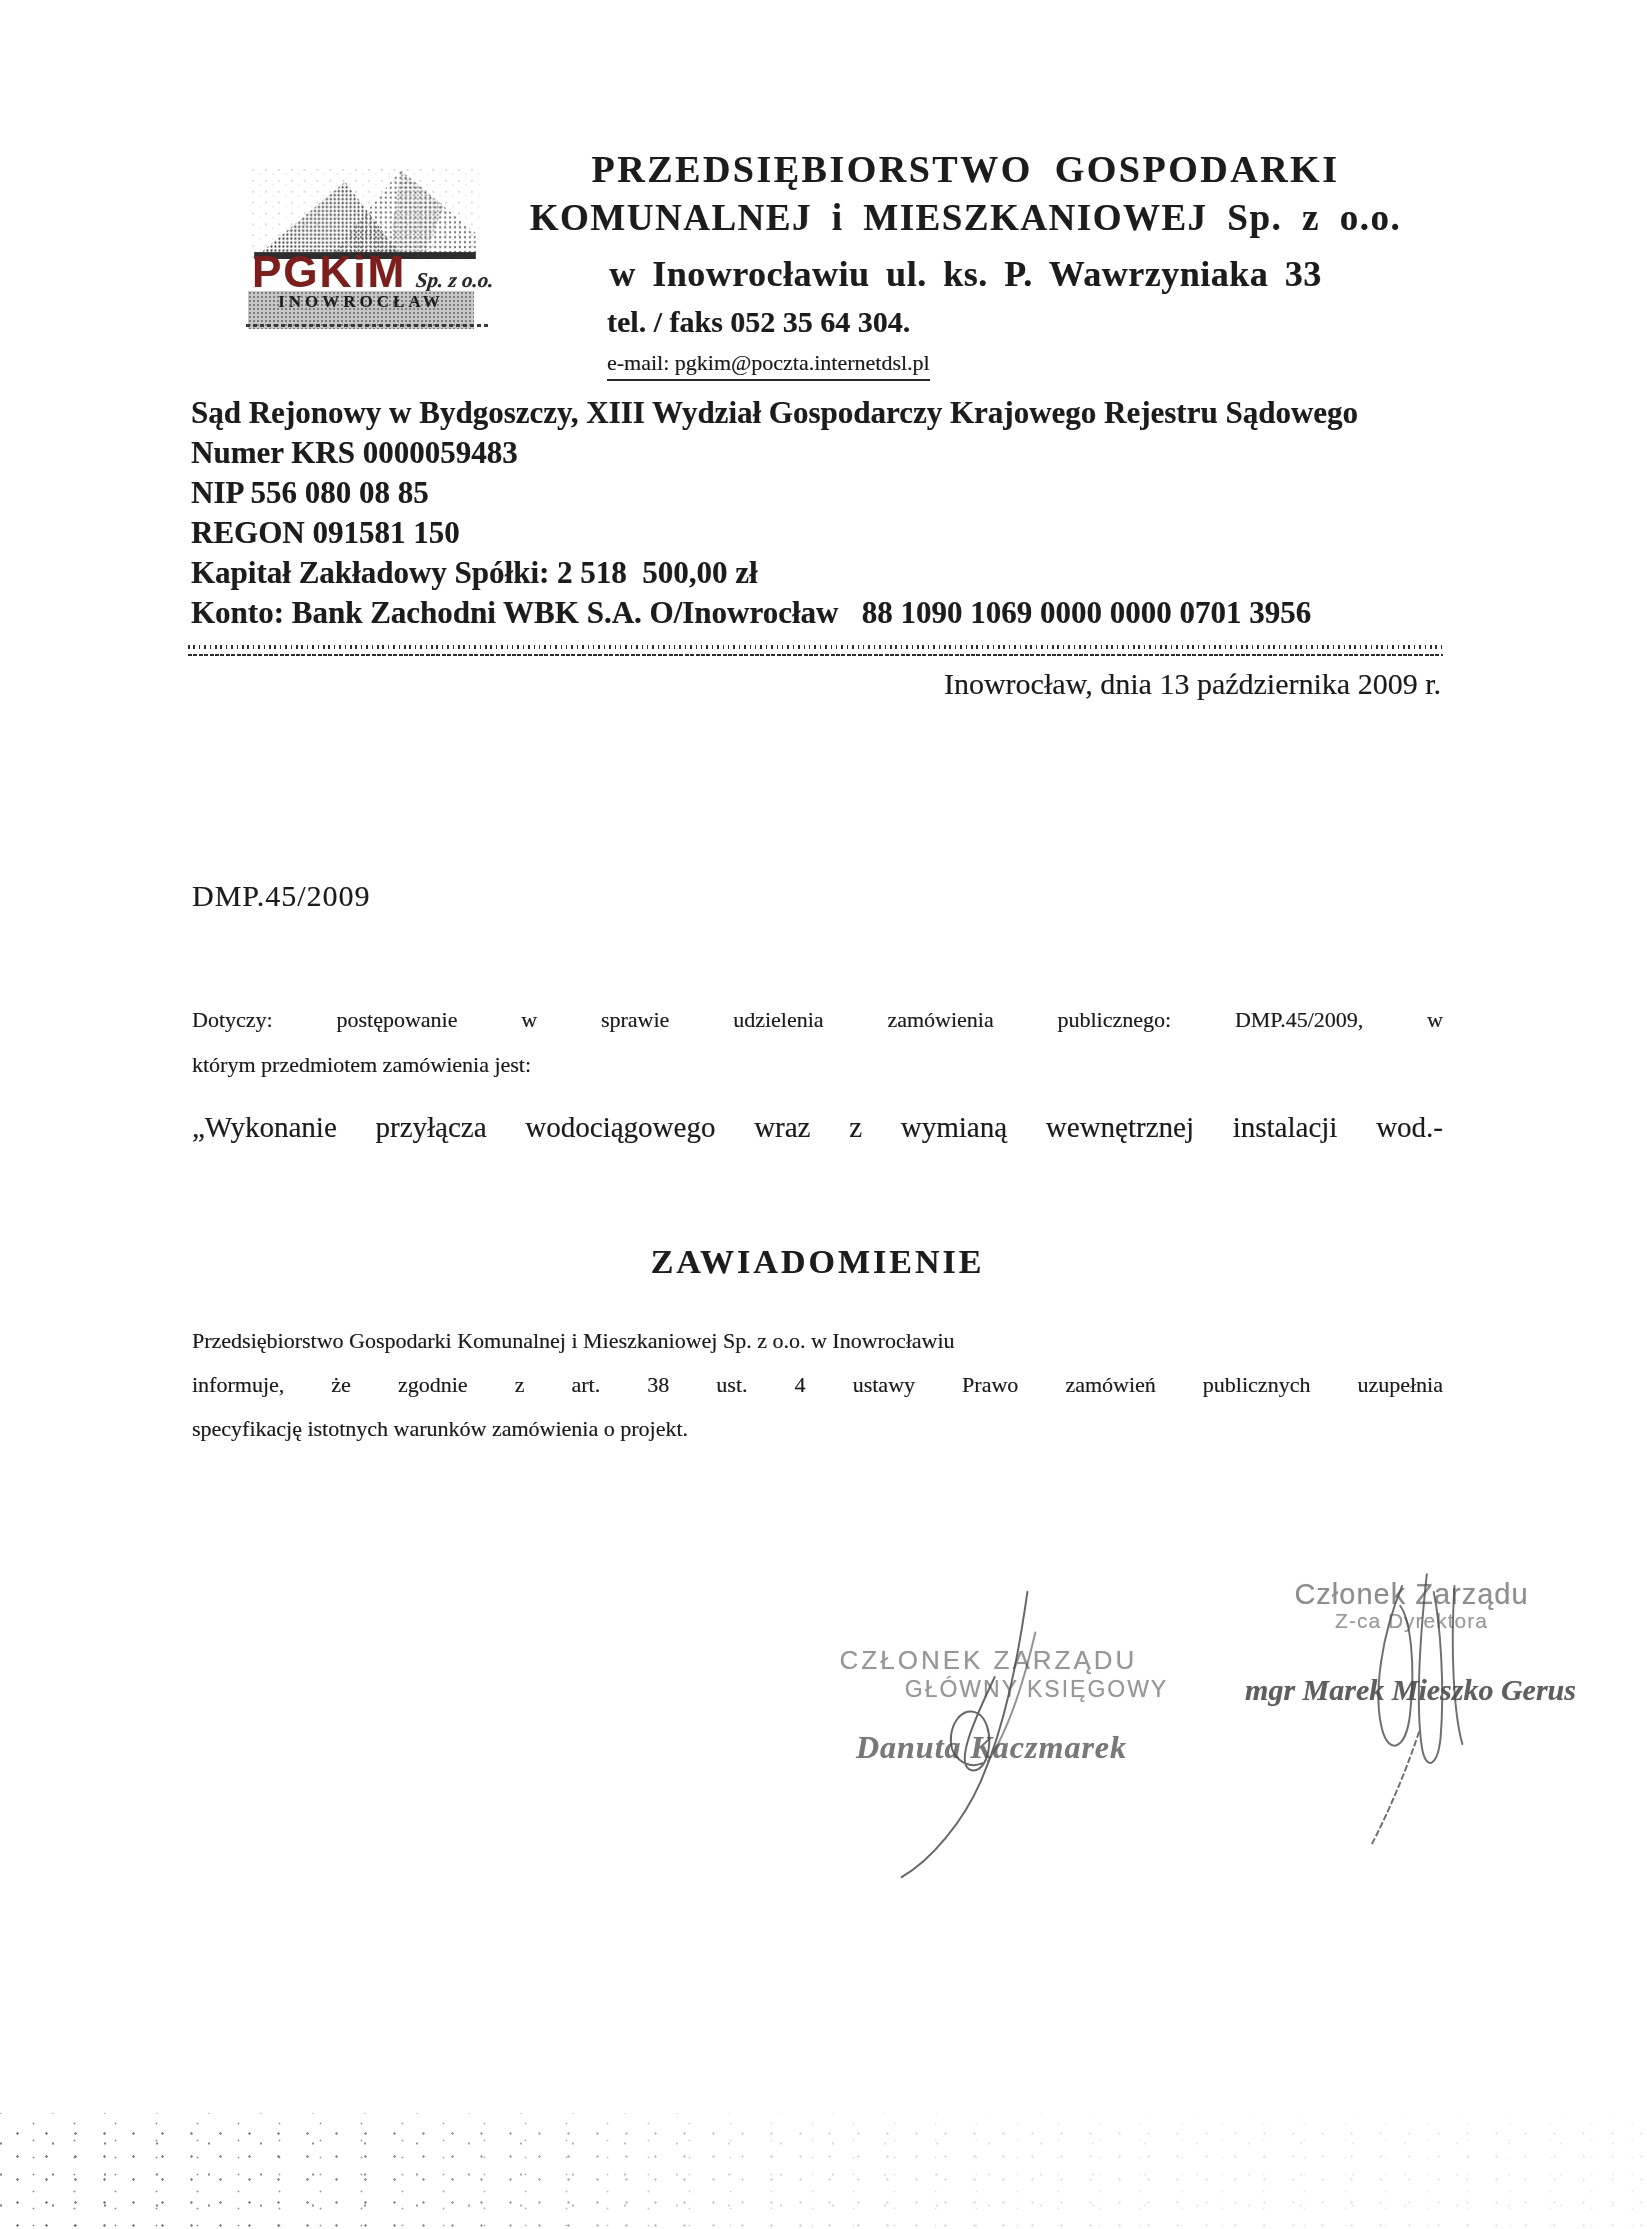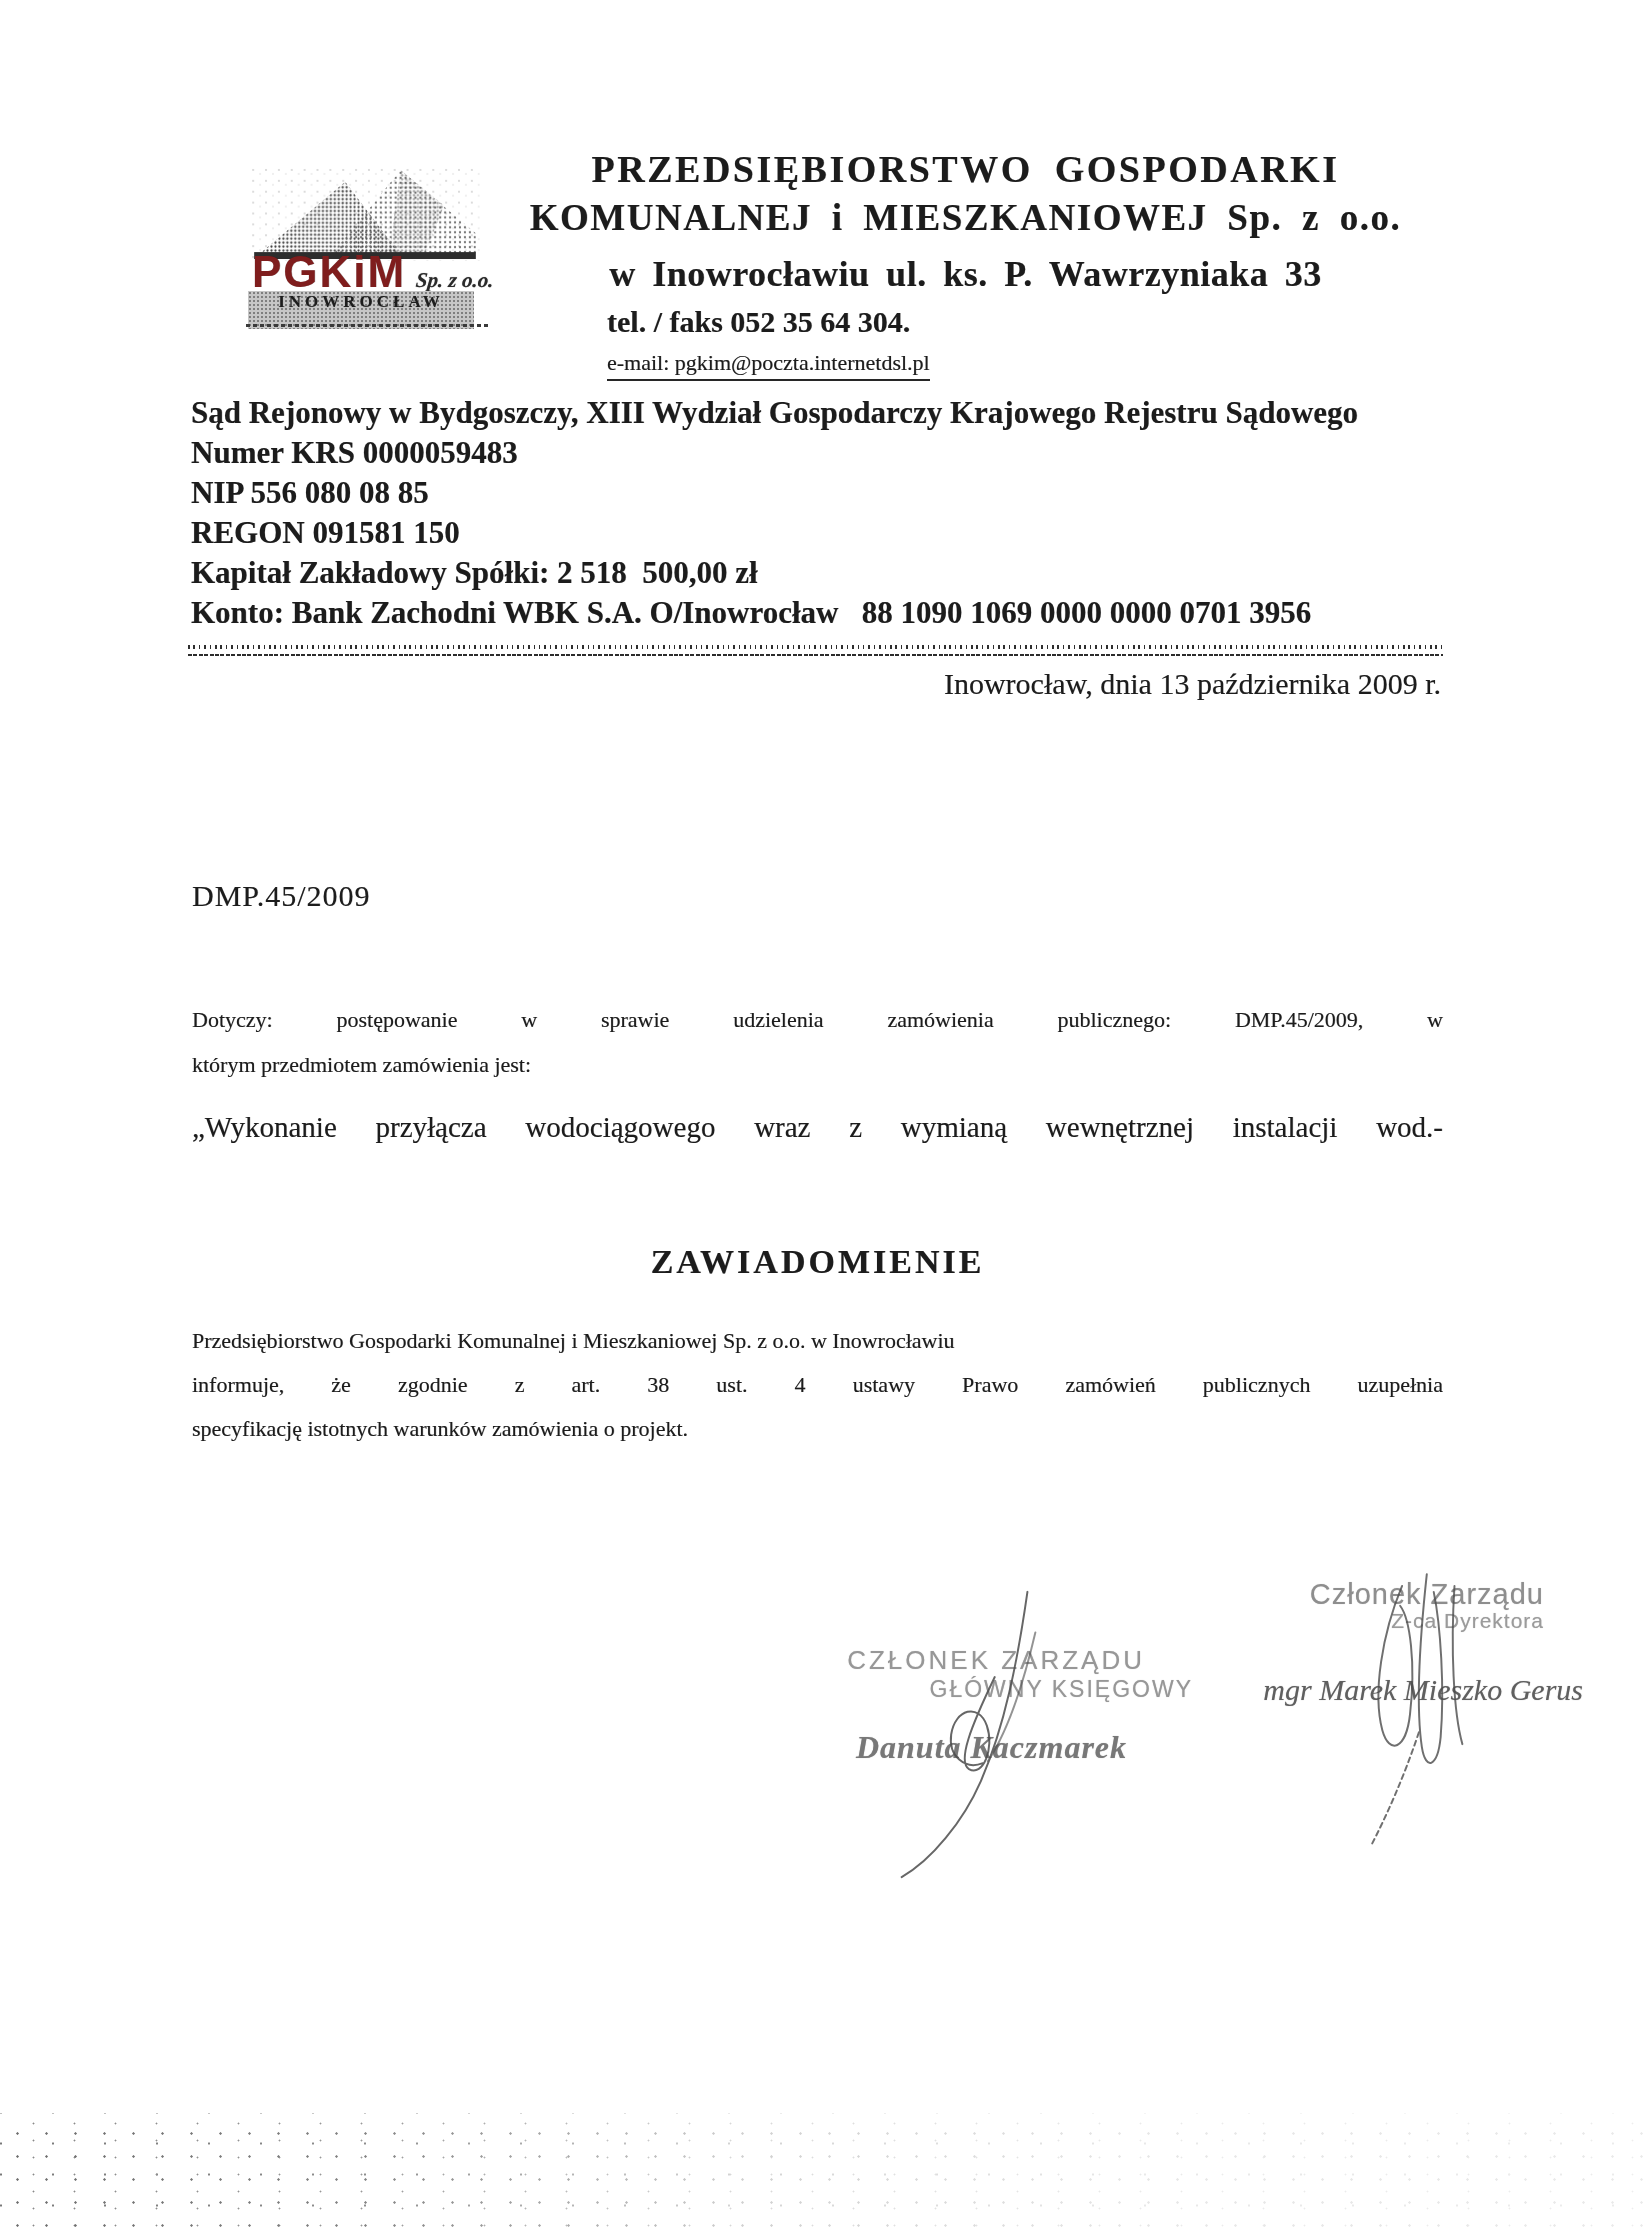--- a/index.html
+++ b/index.html
@@ -76,33 +76,33 @@
   .subject{top:1104px;font-size:29px;font-weight:normal;line-height:46px;}
   .jline{text-align:justify;text-align-last:justify;}
   .notice-heading{
     left:192px;top:1243px;width:1251px;text-align:center;
     font-size:34px;font-weight:bold;letter-spacing:3px;white-space:nowrap;
   }
   .bodypara{top:1319px;line-height:44px;}
 
   
   .stamp{font-family:"Liberation Sans","DejaVu Sans",sans-serif;color:#979797;
-         text-shadow:0 0 1px #c4c4c4;text-align:right;white-space:nowrap;}
+         text-shadow:0 0 1px #c4c4c4;text-align:center;white-space:nowrap;}
   .sigL-1{left:832px;top:1645px;width:313px;font-size:26px;letter-spacing:3px;}
   .sigL-2{left:880px;top:1676px;width:313px;font-size:23px;letter-spacing:2px;}
   .sigL-name{
     left:837px;top:1729px;width:309px;text-align:center;
     font-style:italic;font-weight:bold;font-size:32px;letter-spacing:1px;
     color:#787878;text-shadow:0 0 1px #b5b5b5;white-space:nowrap;
   }
   .sigR-1{left:1279px;top:1578px;width:265px;font-size:29px;letter-spacing:1px;color:#8e8e8e;}
   .sigR-2{left:1279px;top:1609px;width:265px;font-size:21px;letter-spacing:1px;color:#9b9b9b;}
   .sigR-name{
-    left:1238px;top:1673px;width:345px;text-align:right;
-    font-style:italic;font-weight:normal;font-size:30px;
+    left:1238px;top:1673px;width:345px;text-align:center;
+    font-style:italic;font-weight:bold;font-size:30px;
     color:#5f5f5f;text-shadow:0 0 1px #aaa;white-space:nowrap;
   }
   .sig-svg{pointer-events:none;}
 
   
   .noise{
     left:0;bottom:0;width:1647px;height:117px;
     background-image:
       radial-gradient(circle,#4a4a4a 0.9px,transparent 1.5px),
       radial-gradient(circle,#6a6a6a 0.7px,transparent 1.2px),

